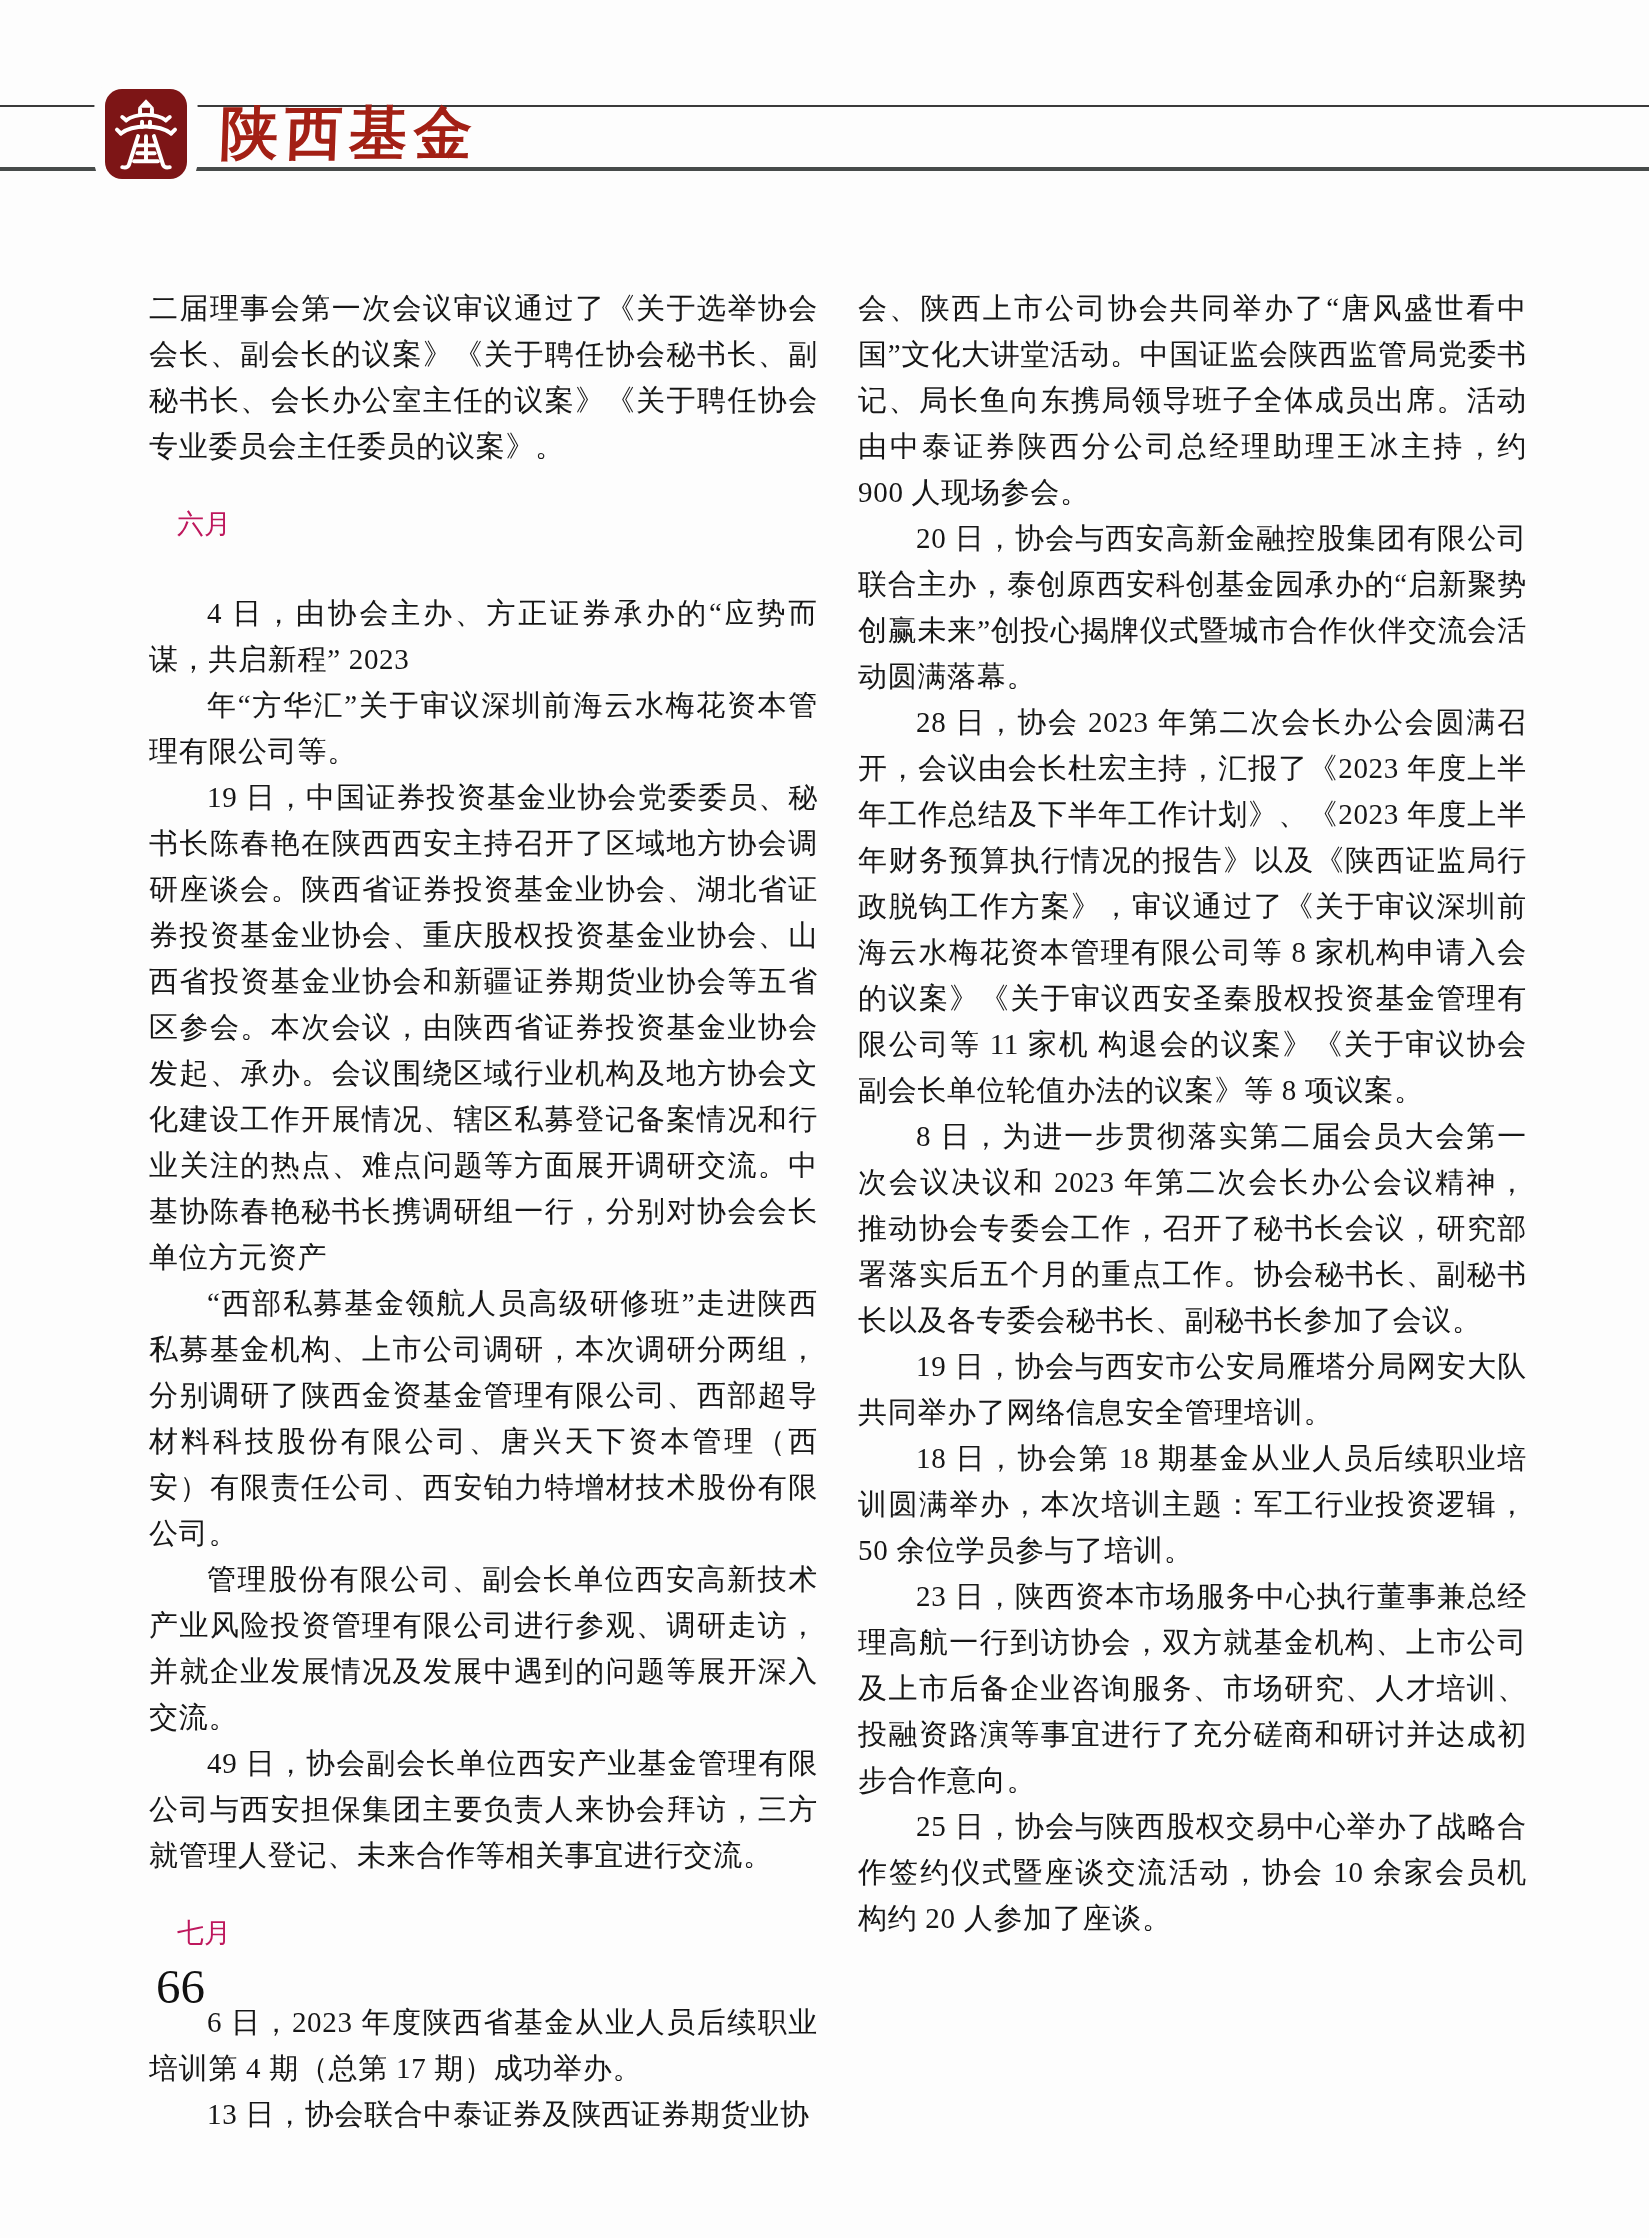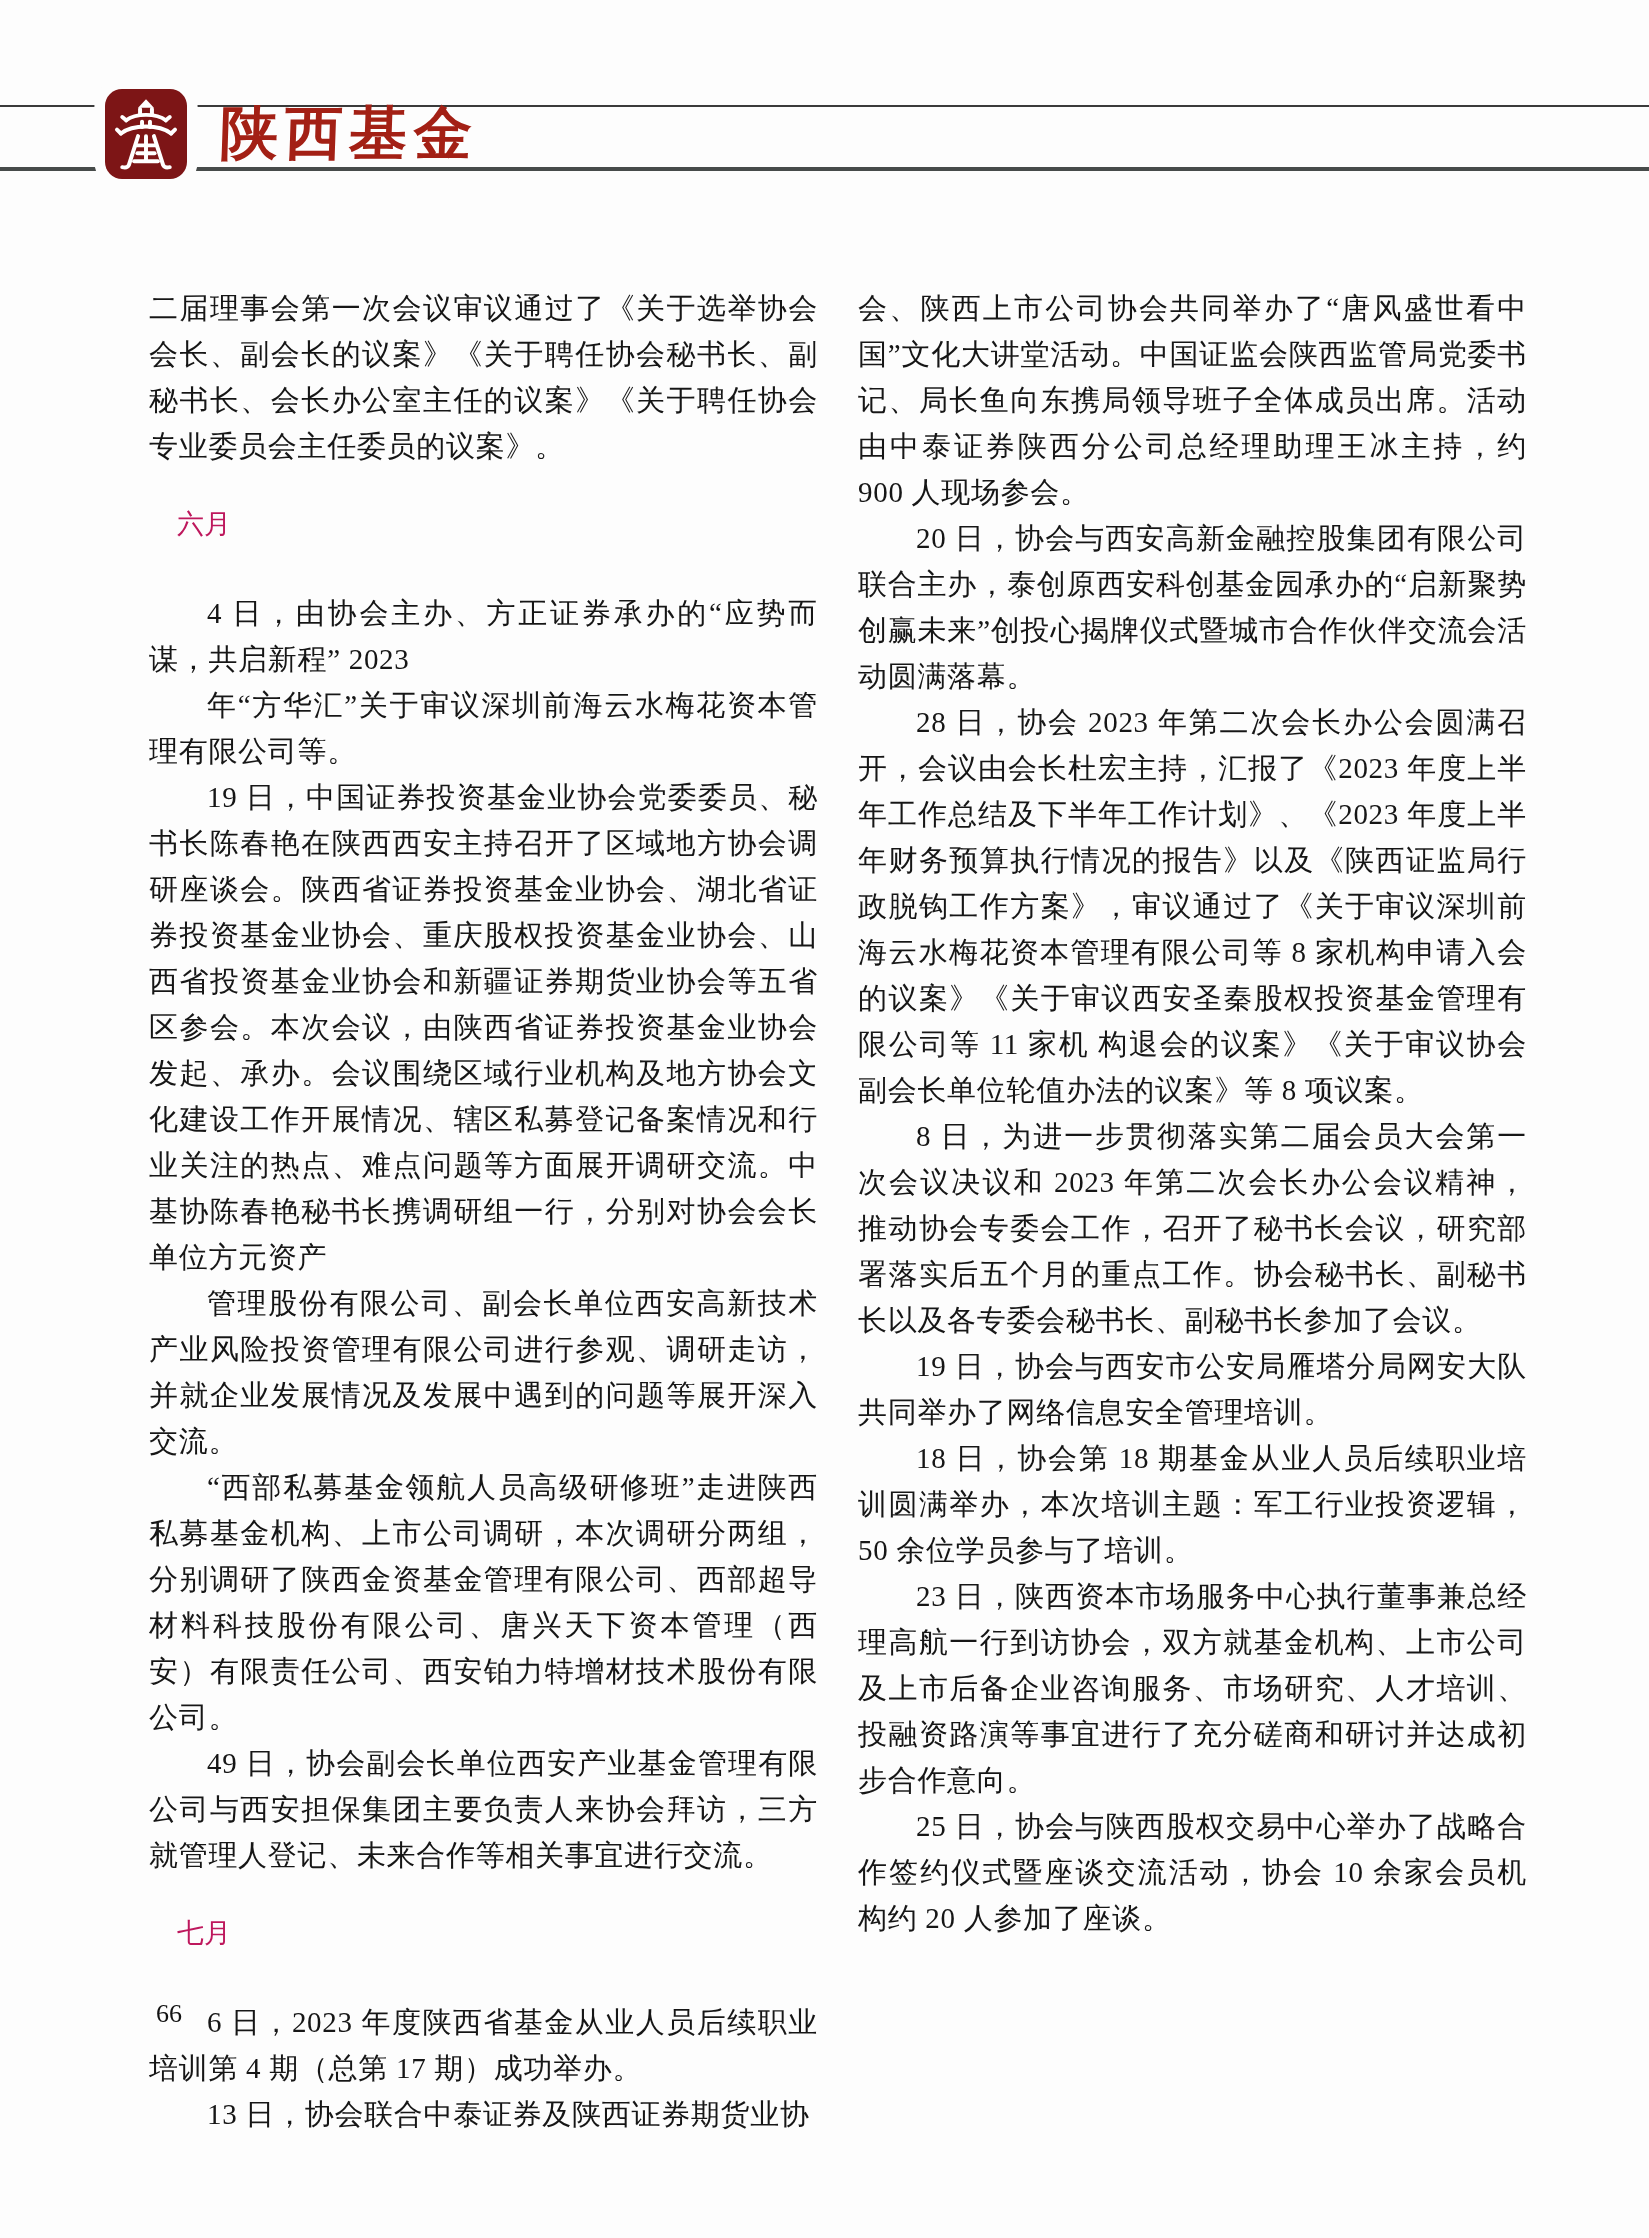--- a/index.html
+++ b/index.html
@@ -84,22 +84,22 @@
     line-height: 34px;
     font-weight: 400;
     color: #be185d;
     margin: 38px 0 49px 28px;
   }
 
   
   .page-number {
     position: absolute;
     left: 156px;
-    top: 1999px;
-    font-size: 26px;
+    top: 1958px;
+    font-size: 49px;
     color: #111111;
     font-family: "Liberation Serif", serif;
   }
 </style>
 </head>
 <body>
 
 <div class="page">
 
   <div class="rule-thin"></div>
@@ -127,22 +127,22 @@
 
   <div class="brand-title">陕西基金</div>
 
   <div class="columns">
     <div class="col">
         <p class="noindent">二届理事会第一次会议审议通过了《关于选举协会会长、副会长的议案》《关于聘任协会秘书长、副秘书长、会长办公室主任的议案》《关于聘任协会专业委员会主任委员的议案》。</p>
         <div class="month-heading">六月</div>
         <p class="indent">4 日，由协会主办、方正证券承办的“应势而谋，共启新程” 2023</p>
         <p class="indent">年“方华汇”关于审议深圳前海云水梅花资本管理有限公司等。</p>
         <p class="indent">19 日，中国证券投资基金业协会党委委员、秘书长陈春艳在陕西西安主持召开了区域地方协会调研座谈会。陕西省证券投资基金业协会、湖北省证券投资基金业协会、重庆股权投资基金业协会、山西省投资基金业协会和新疆证券期货业协会等五省区参会。本次会议，由陕西省证券投资基金业协会发起、承办。会议围绕区域行业机构及地方协会文化建设工作开展情况、辖区私募登记备案情况和行业关注的热点、难点问题等方面展开调研交流。中基协陈春艳秘书长携调研组一行，分别对协会会长单位方元资产</p>
+        <p class="indent">“西部私募基金领航人员高级研修班”走进陕西私募基金机构、上市公司调研，本次调研分两组，分别调研了陕西金资基金管理有限公司、西部超导材料科技股份有限公司、唐兴天下资本管理（西安）有限责任公司、西安铂力特增材技术股份有限公司。</p>
         <p class="indent">管理股份有限公司、副会长单位西安高新技术产业风险投资管理有限公司进行参观、调研走访，并就企业发展情况及发展中遇到的问题等展开深入交流。</p>
-        <p class="indent">“西部私募基金领航人员高级研修班”走进陕西私募基金机构、上市公司调研，本次调研分两组，分别调研了陕西金资基金管理有限公司、西部超导材料科技股份有限公司、唐兴天下资本管理（西安）有限责任公司、西安铂力特增材技术股份有限公司。</p>
         <p class="indent">49 日，协会副会长单位西安产业基金管理有限公司与西安担保集团主要负责人来协会拜访，三方就管理人登记、未来合作等相关事宜进行交流。</p>
         <div class="month-heading">七月</div>
         <p class="indent">6 日，2023 年度陕西省基金从业人员后续职业培训第 4 期（总第 17 期）成功举办。</p>
         <p class="indent">13 日，协会联合中泰证券及陕西证券期货业协</p>
       </div>
     <div class="col">
         <p class="noindent">会、陕西上市公司协会共同举办了“唐风盛世看中国”文化大讲堂活动。中国证监会陕西监管局党委书记、局长鱼向东携局领导班子全体成员出席。活动由中泰证券陕西分公司总经理助理王冰主持，约 900 人现场参会。</p>
         <p class="indent">20 日，协会与西安高新金融控股集团有限公司联合主办，泰创原西安科创基金园承办的“启新聚势 创赢未来”创投心揭牌仪式暨城市合作伙伴交流会活动圆满落幕。</p>
         <p class="indent">28 日，协会 2023 年第二次会长办公会圆满召开，会议由会长杜宏主持，汇报了《2023 年度上半年工作总结及下半年工作计划》、《2023 年度上半年财务预算执行情况的报告》以及《陕西证监局行政脱钩工作方案》，审议通过了《关于审议深圳前海云水梅花资本管理有限公司等 8 家机构申请入会的议案》《关于审议西安圣秦股权投资基金管理有限公司等 11 家机 构退会的议案》《关于审议协会副会长单位轮值办法的议案》等 8 项议案。</p>
         <p class="indent">8 日，为进一步贯彻落实第二届会员大会第一次会议决议和 2023 年第二次会长办公会议精神，推动协会专委会工作，召开了秘书长会议，研究部署落实后五个月的重点工作。协会秘书长、副秘书长以及各专委会秘书长、副秘书长参加了会议。</p>

